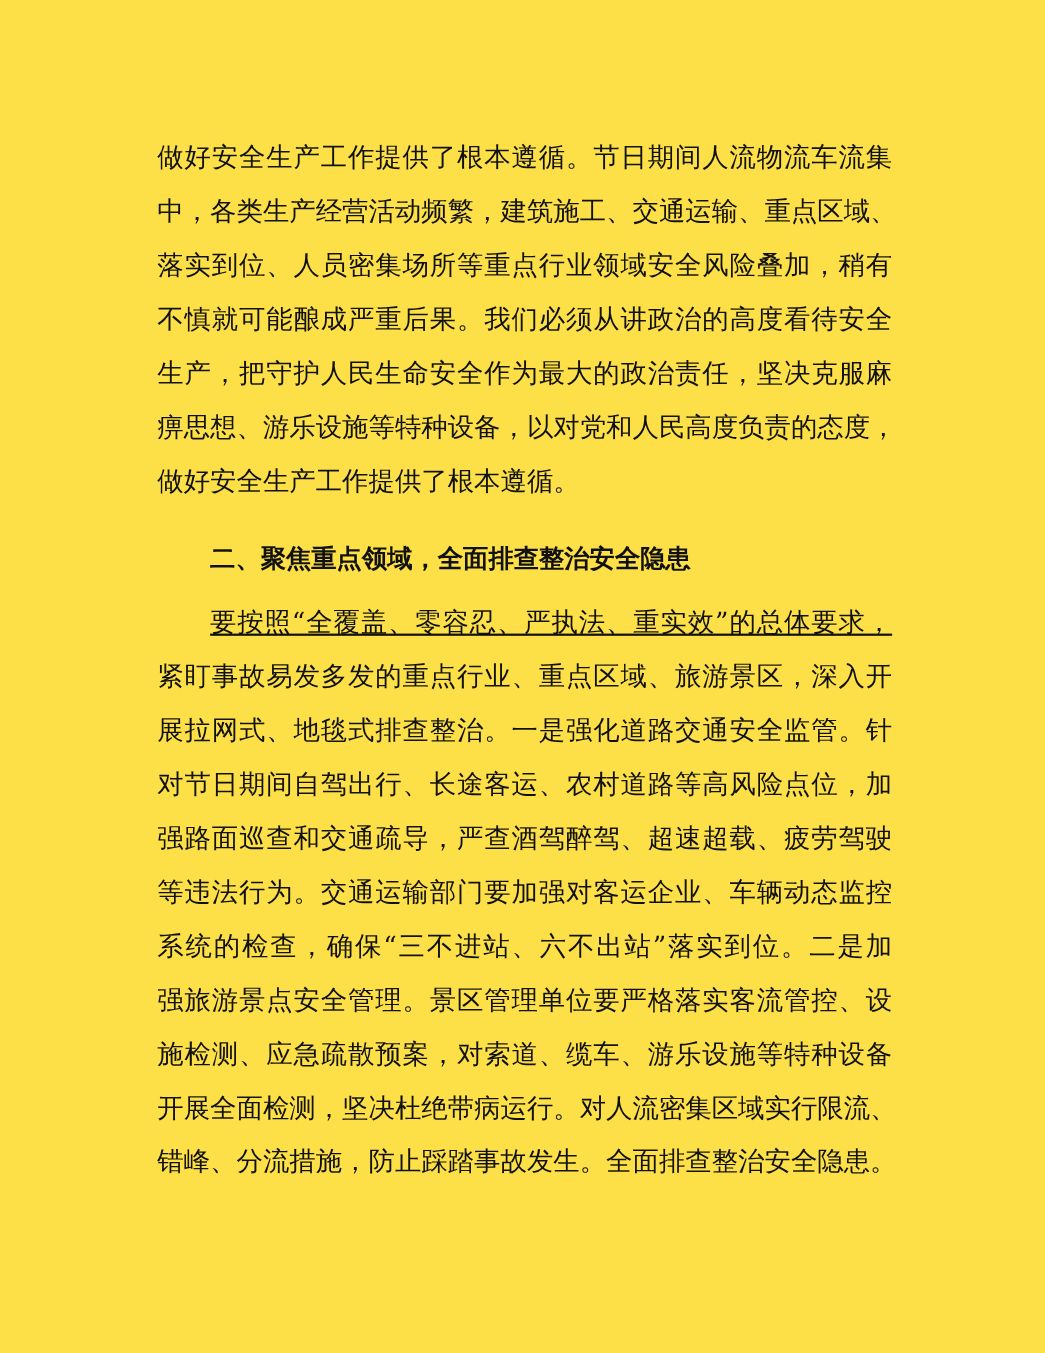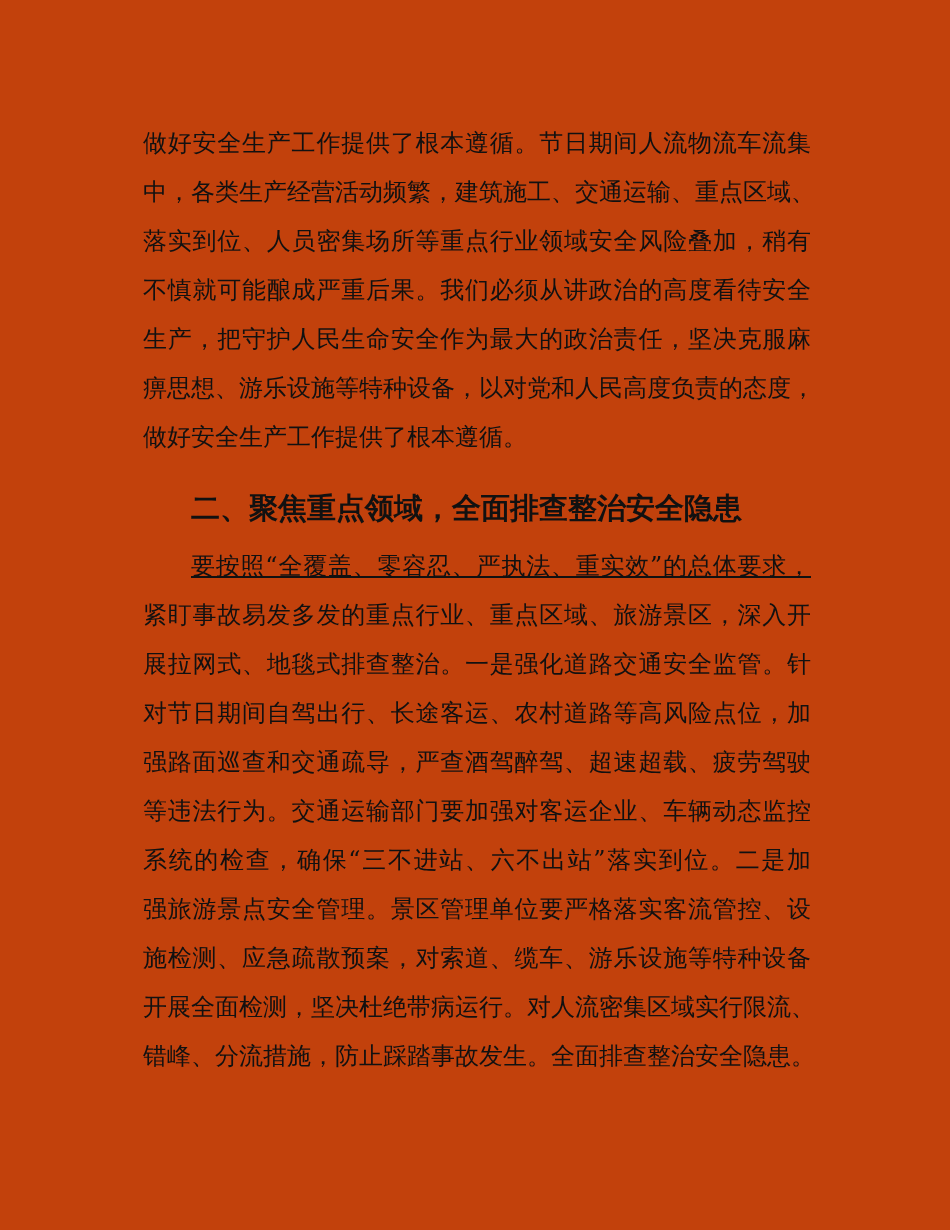--- a/index.html
+++ b/index.html
@@ -1,17 +1,17 @@
 <!DOCTYPE html>
 <html><head>
 <meta charset="utf-8">
 <style>
   html, body { margin: 0; padding: 0; background: #ffffff; }
   body { width: 950px; height: 1230px; position: relative; overflow: hidden; }
-  .page { position: absolute; left: 0; top: 0; width: 950px; height: 1230px; background: #c2410c; }
+  .page { position: absolute; left: 0; top: 0; width: 950px; height: 1230px; background: #fde047; }
   .line {
     position: absolute;
     left: 143px;
     width: 668px;
     height: 40px;
     font-family: "DejaVu Serif", "Liberation Serif", serif;
     font-size: 24px;
     line-height: 40px;
     color: #111;
     white-space: nowrap;
@@ -21,21 +21,21 @@
   }
   .line.last { text-align-last: left; }
   .line.indent { left: 191px; width: 620px; text-decoration: underline; }
   .heading {
     position: absolute;
     left: 191px;
     top: 488px;
     height: 40px;
     font-family: "DejaVu Sans", "Liberation Sans", sans-serif;
     font-weight: bold;
-    font-size: 29px;
+    font-size: 23px;
     line-height: 40px;
     color: #111;
     white-space: nowrap;
   }
 </style>
 </head>
 <body>
 
 <div class="page">
 

